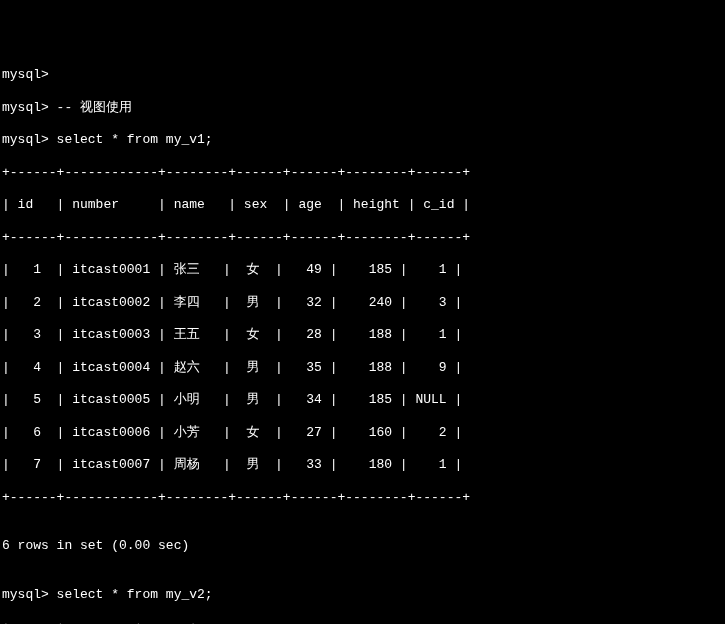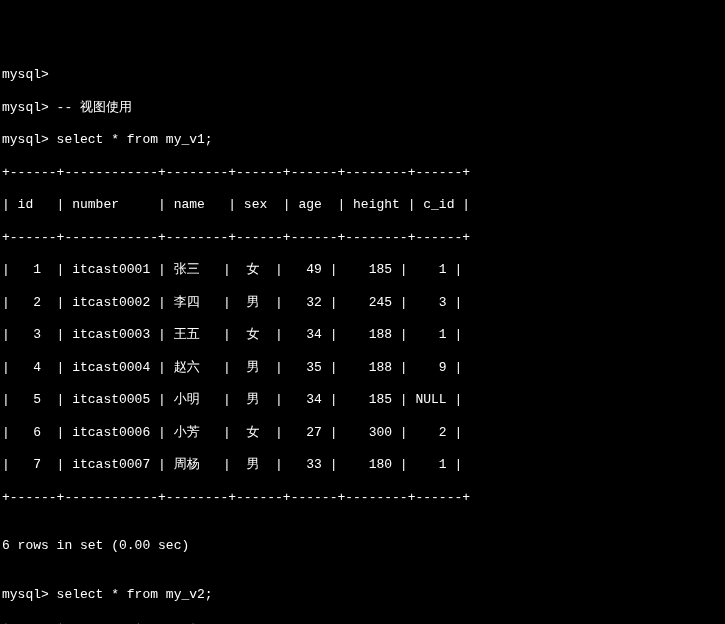--- a/index.html
+++ b/index.html
@@ -28,25 +28,25 @@
 
 
 
 <span class="line">mysql&gt;</span>
 <span class="line">mysql&gt; -- 视图使用</span>
 <span class="line">mysql&gt; select * from my_v1;</span>
 <span class="line">+------+------------+--------+------+------+--------+------+</span>
 <span class="line">| id   | number     | name   | sex  | age  | height | c_id |</span>
 <span class="line">+------+------------+--------+------+------+--------+------+</span>
 <span class="line">|   1  | itcast0001 | 张三   |  女  |   49 |    185 |    1 |</span>
-<span class="line">|   2  | itcast0002 | 李四   |  男  |   32 |    245 |    3 |</span>
-<span class="line">|   3  | itcast0003 | 王五   |  女  |   34 |    188 |    1 |</span>
+<span class="line">|   2  | itcast0002 | 李四   |  男  |   32 |    240 |    3 |</span>
+<span class="line">|   3  | itcast0003 | 王五   |  女  |   28 |    188 |    1 |</span>
 <span class="line">|   4  | itcast0004 | 赵六   |  男  |   35 |    188 |    9 |</span>
 <span class="line">|   5  | itcast0005 | 小明   |  男  |   34 |    185 | NULL |</span>
-<span class="line">|   6  | itcast0006 | 小芳   |  女  |   27 |    300 |    2 |</span>
+<span class="line">|   6  | itcast0006 | 小芳   |  女  |   27 |    160 |    2 |</span>
 <span class="line">|   7  | itcast0007 | 周杨   |  男  |   33 |    180 |    1 |</span>
 <span class="line">+------+------------+--------+------+------+--------+------+</span>
 <span class="line"></span>
 <span class="line">6 rows in set (0.00 sec)</span>
 <span class="line"></span>
 <span class="line">mysql&gt; select * from my_v2;</span>
 <span class="line">+------+---------+------+</span>
 
 
 

